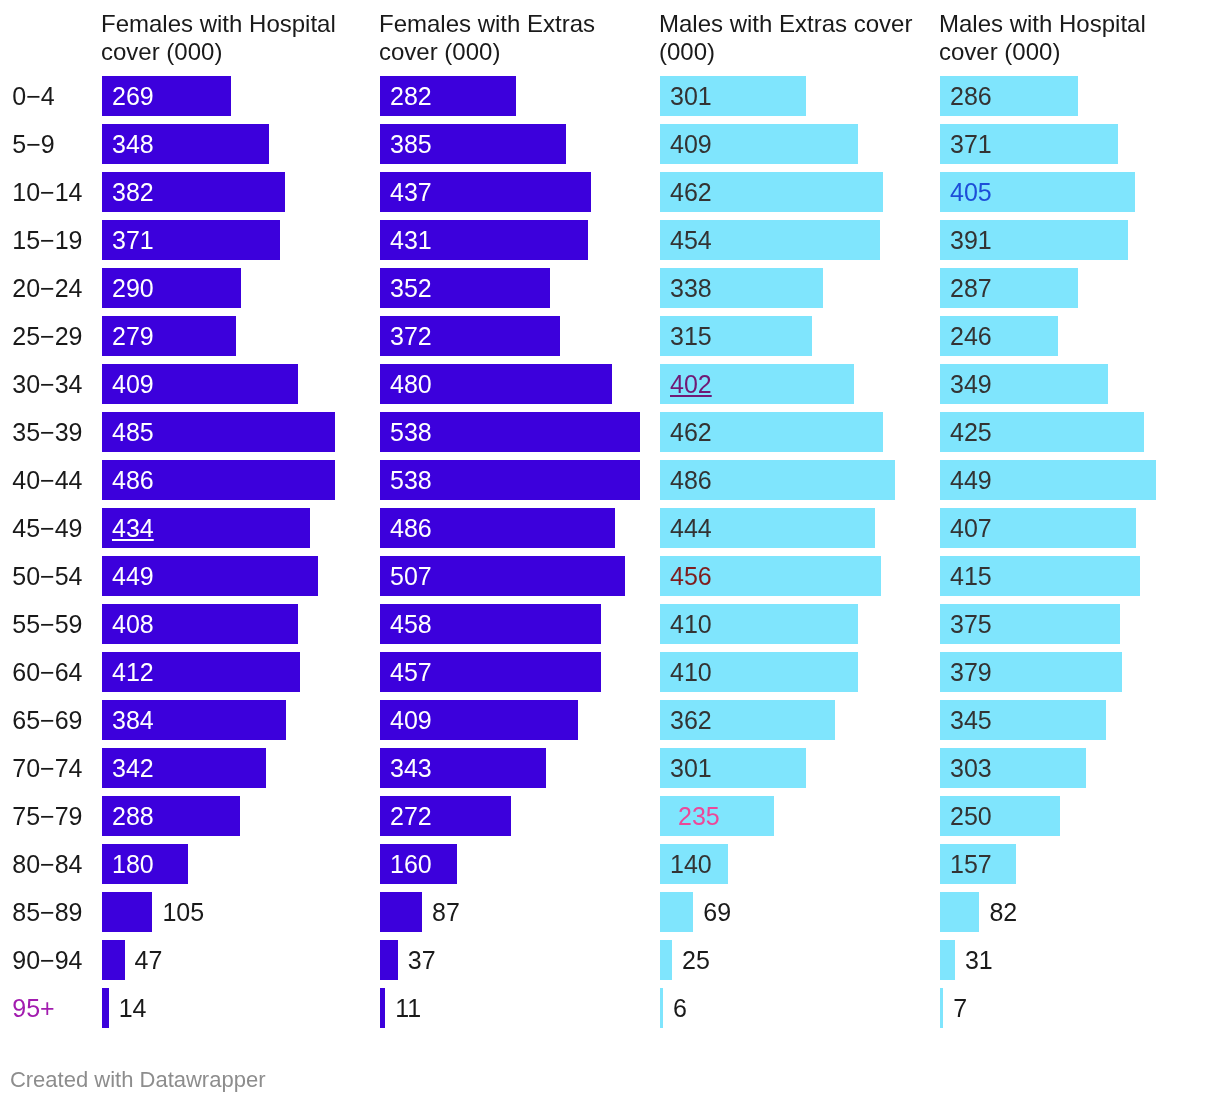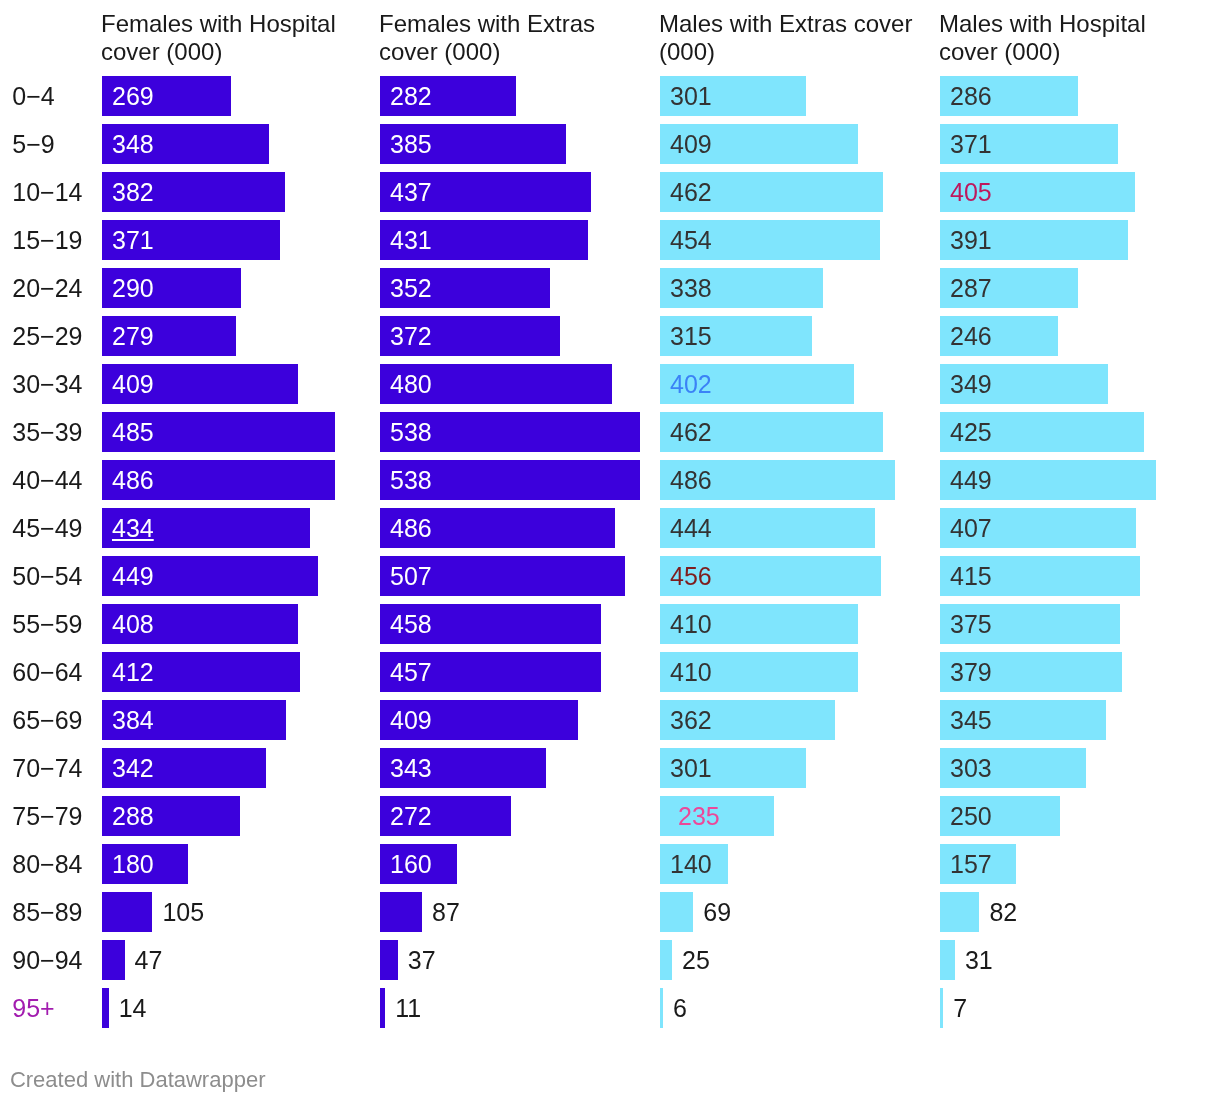--- a/index.html
+++ b/index.html
@@ -137,21 +137,21 @@
         <div class="bar-value" style="left: 670px; top: 131.5px; color: rgb(51, 51, 51);">409</div>
         <div class="bar" style="left: 660px; top: 171.9px; width: 223.423px; height: 39.9px; background: rgb(127, 229, 253);"></div>
         <div class="bar-value" style="left: 670px; top: 179.5px; color: rgb(51, 51, 51);">462</div>
         <div class="bar" style="left: 660px; top: 219.9px; width: 219.554px; height: 39.9px; background: rgb(127, 229, 253);"></div>
         <div class="bar-value" style="left: 670px; top: 227.5px; color: rgb(51, 51, 51);">454</div>
         <div class="bar" style="left: 660px; top: 267.9px; width: 163.457px; height: 39.9px; background: rgb(127, 229, 253);"></div>
         <div class="bar-value" style="left: 670px; top: 275.5px; color: rgb(51, 51, 51);">338</div>
         <div class="bar" style="left: 660px; top: 315.9px; width: 152.334px; height: 39.9px; background: rgb(127, 229, 253);"></div>
         <div class="bar-value" style="left: 670px; top: 323.5px; color: rgb(51, 51, 51);">315</div>
         <div class="bar" style="left: 660px; top: 363.9px; width: 194.407px; height: 39.9px; background: rgb(127, 229, 253);"></div>
-        <div class="bar-value" style="left: 670px; top: 371.5px; color: #3b82f6;">402</div>
+        <div class="bar-value" style="left: 670px; top: 371.5px; color: #701a75; text-decoration: underline;">402</div>
         <div class="bar" style="left: 660px; top: 411.9px; width: 223.423px; height: 39.9px; background: rgb(127, 229, 253);"></div>
         <div class="bar-value" style="left: 670px; top: 419.5px; color: rgb(51, 51, 51);">462</div>
         <div class="bar" style="left: 660px; top: 459.9px; width: 235.03px; height: 39.9px; background: rgb(127, 229, 253);"></div>
         <div class="bar-value" style="left: 670px; top: 467.5px; color: rgb(51, 51, 51);">486</div>
         <div class="bar" style="left: 660px; top: 507.9px; width: 214.718px; height: 39.9px; background: rgb(127, 229, 253);"></div>
         <div class="bar-value" style="left: 670px; top: 515.5px; color: rgb(51, 51, 51);">444</div>
         <div class="bar" style="left: 660px; top: 555.9px; width: 220.522px; height: 39.9px; background: rgb(127, 229, 253);"></div>
         <div class="bar-value" style="left: 670px; top: 563.5px; color: #7f1d1d;">456</div>
         <div class="bar" style="left: 660px; top: 603.9px; width: 198.276px; height: 39.9px; background: rgb(127, 229, 253);"></div>
         <div class="bar-value" style="left: 670px; top: 611.5px; color: rgb(51, 51, 51);">410</div>
@@ -169,21 +169,21 @@
         <div class="bar-value" style="left: 703.368px; top: 899.5px; color: rgb(26, 26, 26);">69</div>
         <div class="bar" style="left: 660px; top: 939.9px; width: 12.09px; height: 39.9px; background: rgb(127, 229, 253);"></div>
         <div class="bar-value" style="left: 682.09px; top: 947.5px; color: rgb(26, 26, 26);">25</div>
         <div class="bar" style="left: 660px; top: 987.9px; width: 2.9016px; height: 39.9px; background: rgb(127, 229, 253);"></div>
         <div class="bar-value" style="left: 672.902px; top: 995.5px; color: rgb(26, 26, 26);">6</div>
         <div class="bar" style="left: 940px; top: 75.9px; width: 137.537px; height: 39.9px; background: rgb(127, 229, 253);"></div>
         <div class="bar-value" style="left: 950px; top: 83.5px; color: rgb(51, 51, 51);">286</div>
         <div class="bar" style="left: 940px; top: 123.9px; width: 178.414px; height: 39.9px; background: rgb(127, 229, 253);"></div>
         <div class="bar-value" style="left: 950px; top: 131.5px; color: rgb(51, 51, 51);">371</div>
         <div class="bar" style="left: 940px; top: 171.9px; width: 194.764px; height: 39.9px; background: rgb(127, 229, 253);"></div>
-        <div class="bar-value" style="left: 950px; top: 179.5px; color: #be185d;">405</div>
+        <div class="bar-value" style="left: 950px; top: 179.5px; color: #1d4ed8;">405</div>
         <div class="bar" style="left: 940px; top: 219.9px; width: 188.032px; height: 39.9px; background: rgb(127, 229, 253);"></div>
         <div class="bar-value" style="left: 950px; top: 227.5px; color: rgb(51, 51, 51);">391</div>
         <div class="bar" style="left: 940px; top: 267.9px; width: 138.018px; height: 39.9px; background: rgb(127, 229, 253);"></div>
         <div class="bar-value" style="left: 950px; top: 275.5px; color: rgb(51, 51, 51);">287</div>
         <div class="bar" style="left: 940px; top: 315.9px; width: 118.301px; height: 39.9px; background: rgb(127, 229, 253);"></div>
         <div class="bar-value" style="left: 950px; top: 323.5px; color: rgb(51, 51, 51);">246</div>
         <div class="bar" style="left: 940px; top: 363.9px; width: 167.834px; height: 39.9px; background: rgb(127, 229, 253);"></div>
         <div class="bar-value" style="left: 950px; top: 371.5px; color: rgb(51, 51, 51);">349</div>
         <div class="bar" style="left: 940px; top: 411.9px; width: 204.382px; height: 39.9px; background: rgb(127, 229, 253);"></div>
         <div class="bar-value" style="left: 950px; top: 419.5px; color: rgb(51, 51, 51);">425</div>

